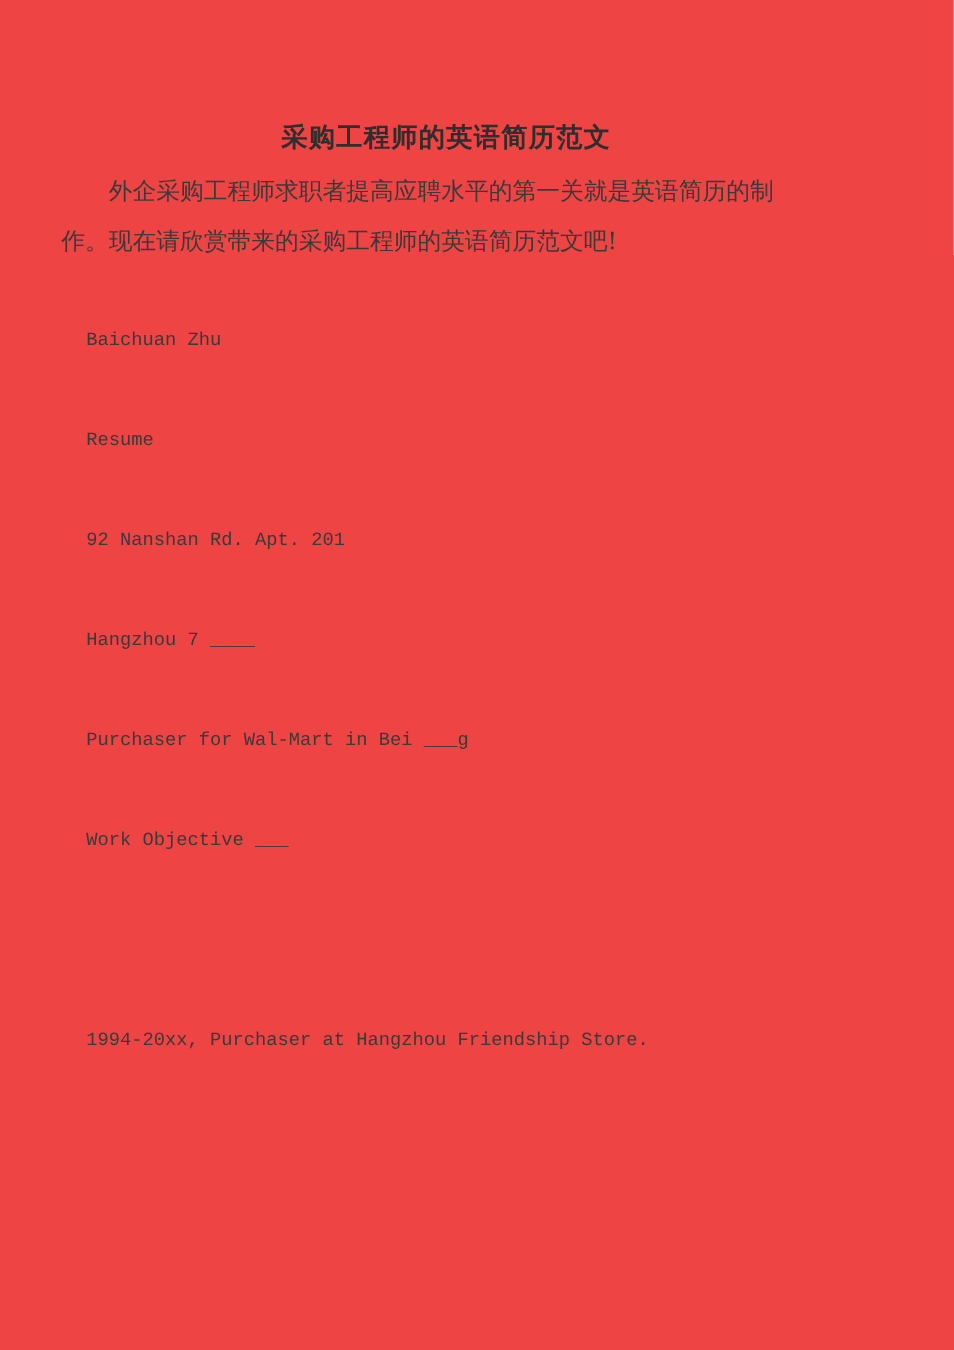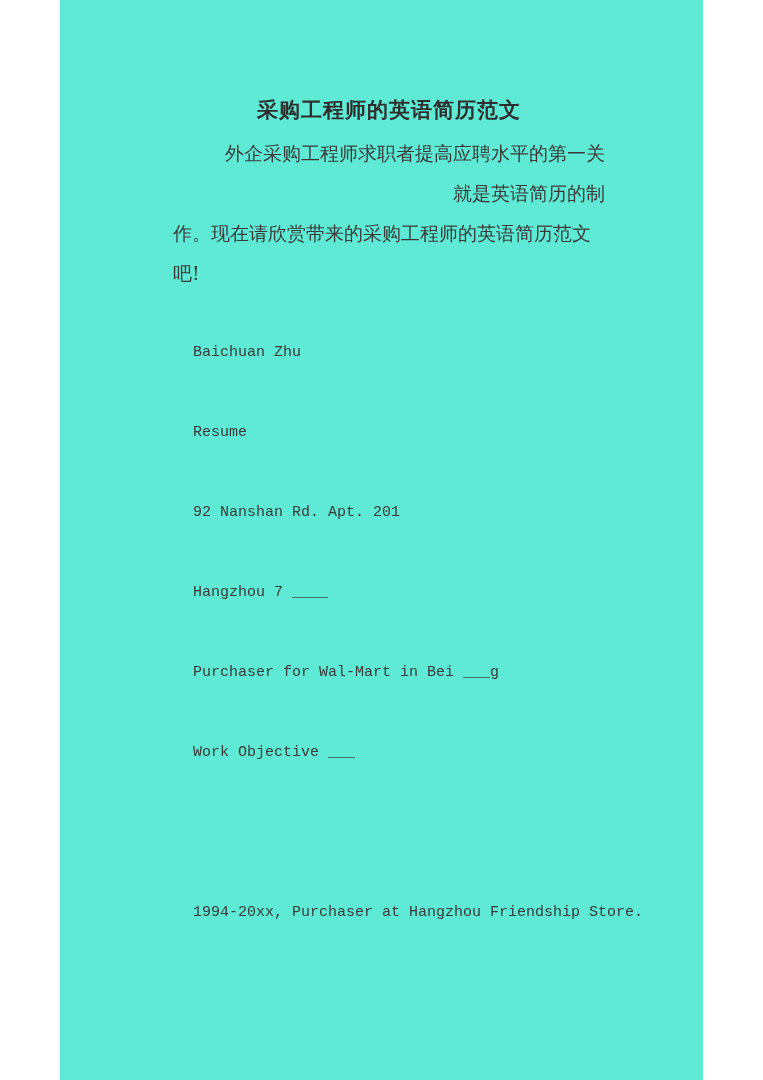--- a/index.html
+++ b/index.html
@@ -3,26 +3,26 @@
 <meta charset="utf-8">
 <title>Document</title>
 <style>
   html, body {
     margin: 0;
     padding: 0;
     background: #ffffff;
   }
   .page {
     position: relative;
-    width: 643px;
+    width: 763px;
     height: 1080px;
     margin: 0 auto;
-    background: #5eead4;
+    background: #ef4444;
     box-sizing: border-box;
-    padding: 90px 98px 0 113px;
+    padding: 90px 98px 0 49px;
     color: #333333;
     overflow: hidden;
   }
   
   .doc-title {
     margin: 0;
     font-family: "DejaVu Serif", "Liberation Serif", serif;
     font-size: 21px;
     font-weight: bold;
     line-height: 40px;
@@ -32,21 +32,20 @@
   }
   .intro {
     margin: 3px 0 0 0;
     font-family: "DejaVu Serif", "Liberation Serif", serif;
     font-size: 19px;
     line-height: 40px;
     color: #3a3a3a;
   }
   .intro .line-first {
     padding-left: 2em;
-    text-align: right;
   }
   
   .resume-line {
     font-family: "Liberation Mono", "DejaVu Sans Mono", monospace;
     font-size: 15px;
     line-height: 40px;
     margin-top: 40px;
     padding-left: 20px;
     color: #3a3a3a;
     white-space: pre;
@@ -54,21 +53,20 @@
   .experience {
     margin-top: 40px;
     font-family: "Liberation Mono", "DejaVu Sans Mono", monospace;
     font-size: 15px;
     line-height: 40px;
     color: #3a3a3a;
     white-space: pre;
   }
   .experience .line-first {
     padding-left: 20px;
-    text-align: center;
   }
 </style>
 </head>
 <body>
 
 <div class="page">
 
   <h1 class="doc-title">采购工程师的英语简历范文</h1>
 
   <div class="intro">

